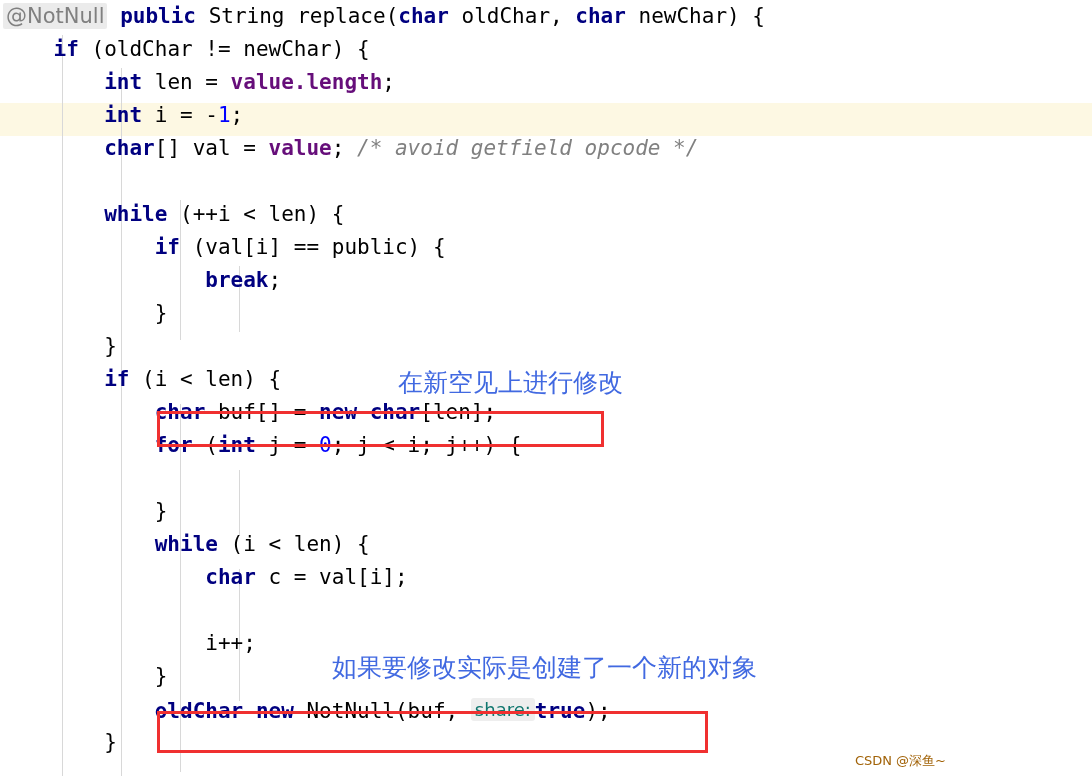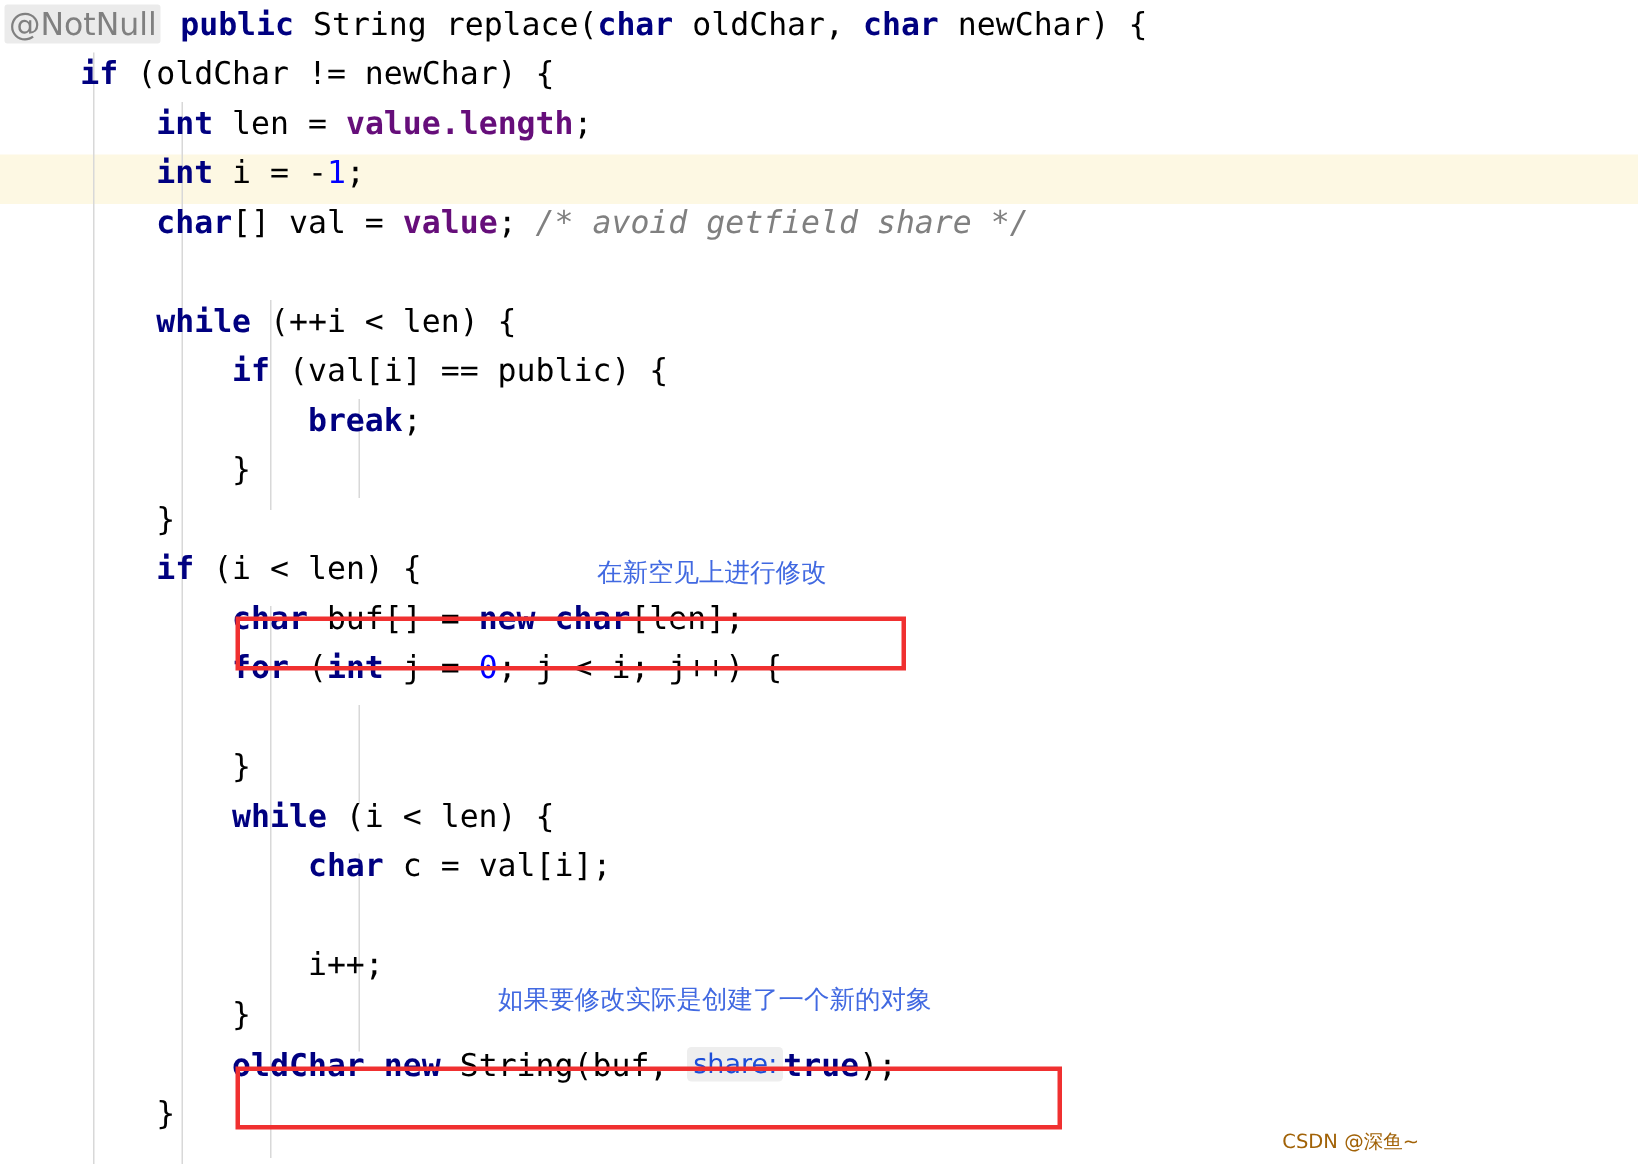--- a/index.html
+++ b/index.html
@@ -70,21 +70,21 @@
     color: #808080;
     font-family: "DejaVu Sans", "Liberation Sans", sans-serif;
     font-size: 21px;
     padding: 1px 3px;
     border-radius: 2px;
   }
 
   
   .param-hint {
     background: #eeeeee;
-    color: #1d4ed8;
+    color: #0f766e;
     font-family: "DejaVu Sans", "Liberation Sans", sans-serif;
     font-size: 18px;
     padding: 1px 4px;
     border-radius: 3px;
     vertical-align: 2px;
   }
 
   
   .redbox {
     position: absolute;
@@ -93,21 +93,21 @@
     background: transparent;
     z-index: 5;
     pointer-events: none;
   }
 
   
   .note {
     position: absolute;
     color: #4169e1;
     font-family: "DejaVu Sans", "Liberation Sans", sans-serif;
-    font-size: 17px;
+    font-size: 25px;
     line-height: 19px;
     white-space: nowrap;
     z-index: 6;
     text-align: center;
   }
 
   
   .watermark {
     position: absolute;
     right: 8px;
@@ -136,38 +136,38 @@
       <div class="indent-guide" style="left: 239px; top: 266px; height: 66px;"></div>
       <div class="indent-guide" style="left: 239px; top: 470px; height: 66px;"></div>
       <div class="indent-guide" style="left: 239px; top: 569px; height: 132px;"></div>
     </div>
 
   <div id="code-layer">
       <div class="code-line" style="top: 0px; padding-left: 3px;"><span class="anno-chip">@NotNull</span><span class="plain"> </span><span class="kw">public</span><span class="plain"> String replace(</span><span class="kw">char</span><span class="plain"> oldChar, </span><span class="kw">char</span><span class="plain"> newChar) {</span></div>
       <div class="code-line" style="top: 33px; padding-left: 3px;"><span class="ind">    </span><span class="kw">if</span><span class="plain"> (oldChar != newChar) {</span></div>
       <div class="code-line" style="top: 66px; padding-left: 3px;"><span class="ind">        </span><span class="kw">int</span><span class="plain"> len = </span><span class="fld">value.length</span><span class="plain">;</span></div>
       <div class="code-line" style="top: 99px; padding-left: 3px;"><span class="ind">        </span><span class="kw">int</span><span class="plain"> i = -</span><span class="num">1</span><span class="plain">;</span></div>
-      <div class="code-line" style="top: 132px; padding-left: 3px;"><span class="ind">        </span><span class="kw">char</span><span class="plain">[] val = </span><span class="fld">value</span><span class="plain">; </span><span class="cmt">/* avoid getfield share */</span></div>
+      <div class="code-line" style="top: 132px; padding-left: 3px;"><span class="ind">        </span><span class="kw">char</span><span class="plain">[] val = </span><span class="fld">value</span><span class="plain">; </span><span class="cmt">/* avoid getfield opcode */</span></div>
       <div class="code-line" style="top: 165px; padding-left: 3px;"></div>
       <div class="code-line" style="top: 198px; padding-left: 3px;"><span class="ind">        </span><span class="kw">while</span><span class="plain"> (++i &lt; len) {</span></div>
       <div class="code-line" style="top: 231px; padding-left: 3px;"><span class="ind">            </span><span class="kw">if</span><span class="plain"> (val[i] == public) {</span></div>
       <div class="code-line" style="top: 264px; padding-left: 3px;"><span class="ind">                </span><span class="kw">break</span><span class="plain">;</span></div>
       <div class="code-line" style="top: 297px; padding-left: 3px;"><span class="ind">            </span><span class="plain">}</span></div>
       <div class="code-line" style="top: 330px; padding-left: 3px;"><span class="ind">        </span><span class="plain">}</span></div>
       <div class="code-line" style="top: 363px; padding-left: 3px;"><span class="ind">        </span><span class="kw">if</span><span class="plain"> (i &lt; len) {</span></div>
       <div class="code-line" style="top: 396px; padding-left: 3px;"><span class="ind">            </span><span class="kw">char</span><span class="plain"> buf[] = </span><span class="kw">new</span><span class="plain"> </span><span class="kw">char</span><span class="plain">[len];</span></div>
       <div class="code-line" style="top: 429px; padding-left: 3px;"><span class="ind">            </span><span class="kw">for</span><span class="plain"> (</span><span class="kw">int</span><span class="plain"> j = </span><span class="num">0</span><span class="plain">; j &lt; i; j++) {</span></div>
       <div class="code-line" style="top: 462px; padding-left: 3px;"><span class="ind">                </span></div>
       <div class="code-line" style="top: 495px; padding-left: 3px;"><span class="ind">            </span><span class="plain">}</span></div>
       <div class="code-line" style="top: 528px; padding-left: 3px;"><span class="ind">            </span><span class="kw">while</span><span class="plain"> (i &lt; len) {</span></div>
       <div class="code-line" style="top: 561px; padding-left: 3px;"><span class="ind">                </span><span class="kw">char</span><span class="plain"> c = val[i];</span></div>
       <div class="code-line" style="top: 594px; padding-left: 3px;"><span class="ind">                </span></div>
       <div class="code-line" style="top: 627px; padding-left: 3px;"><span class="ind">                </span><span class="plain">i++;</span></div>
       <div class="code-line" style="top: 660px; padding-left: 3px;"><span class="ind">            </span><span class="plain">}</span></div>
-      <div class="code-line" style="top: 693px; padding-left: 3px;"><span class="ind">            </span><span class="kw">oldChar</span><span class="plain"> </span><span class="kw">new</span><span class="plain"> String(buf, </span><span class="param-hint">share:</span><span class="kw">true</span><span class="plain">);</span></div>
+      <div class="code-line" style="top: 693px; padding-left: 3px;"><span class="ind">            </span><span class="kw">oldChar</span><span class="plain"> </span><span class="kw">new</span><span class="plain"> NotNull(buf, </span><span class="param-hint">share:</span><span class="kw">true</span><span class="plain">);</span></div>
       <div class="code-line" style="top: 726px; padding-left: 3px;"><span class="ind">        </span><span class="plain">}</span></div>
     </div>
 
   <div id="box-layer">
       <div class="redbox" style="left: 157px; top: 411px; width: 447px; height: 36px;"></div>
       <div class="redbox" style="left: 157px; top: 711px; width: 551px; height: 42px;"></div>
     </div>
 
   <div id="note-layer">
       <div class="note" style="left: 398px; top: 373px;">在新空见上进行修改</div>

